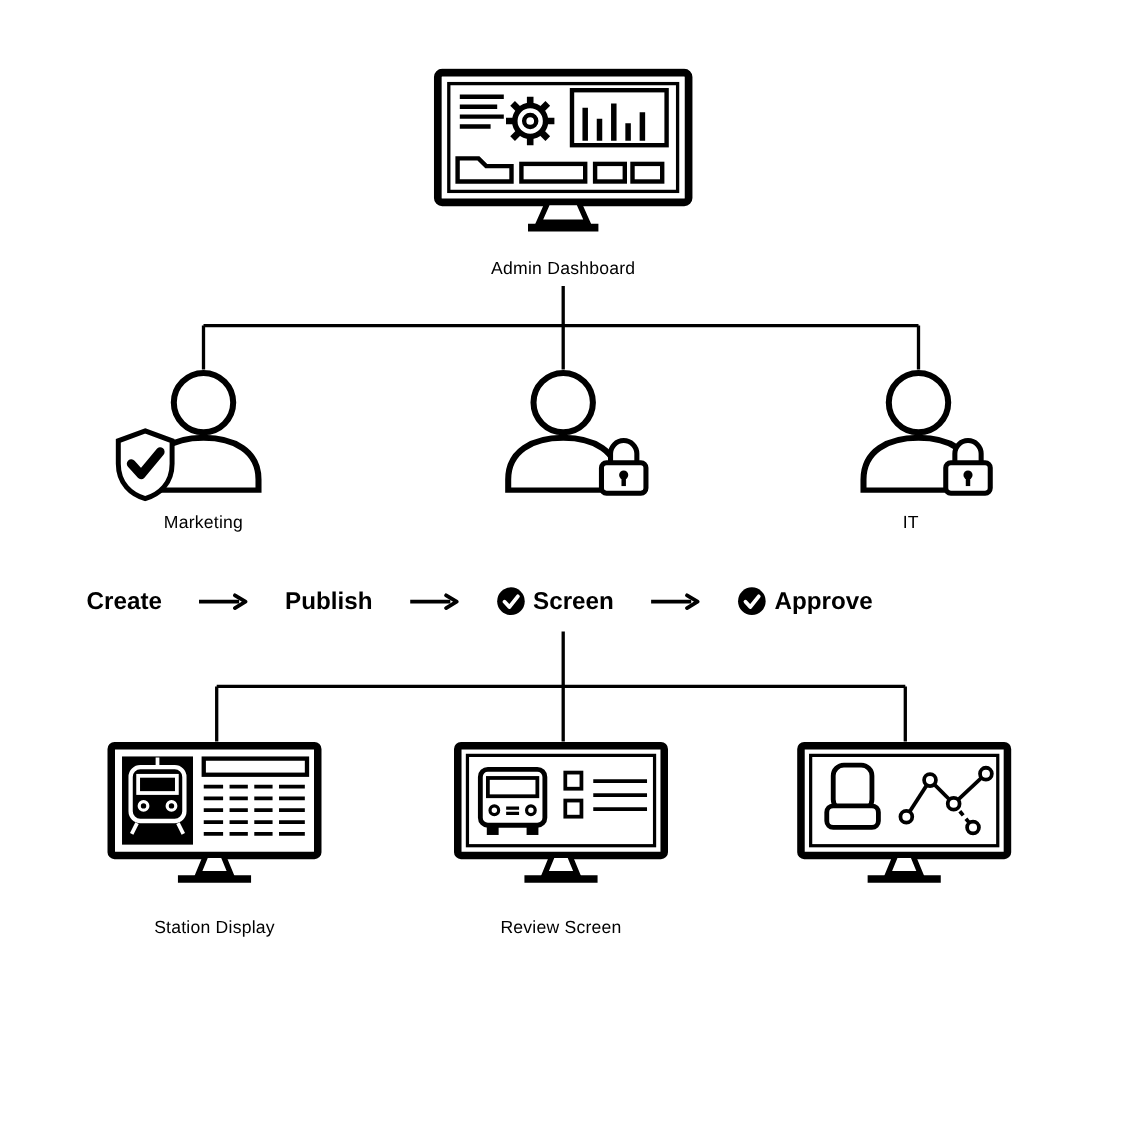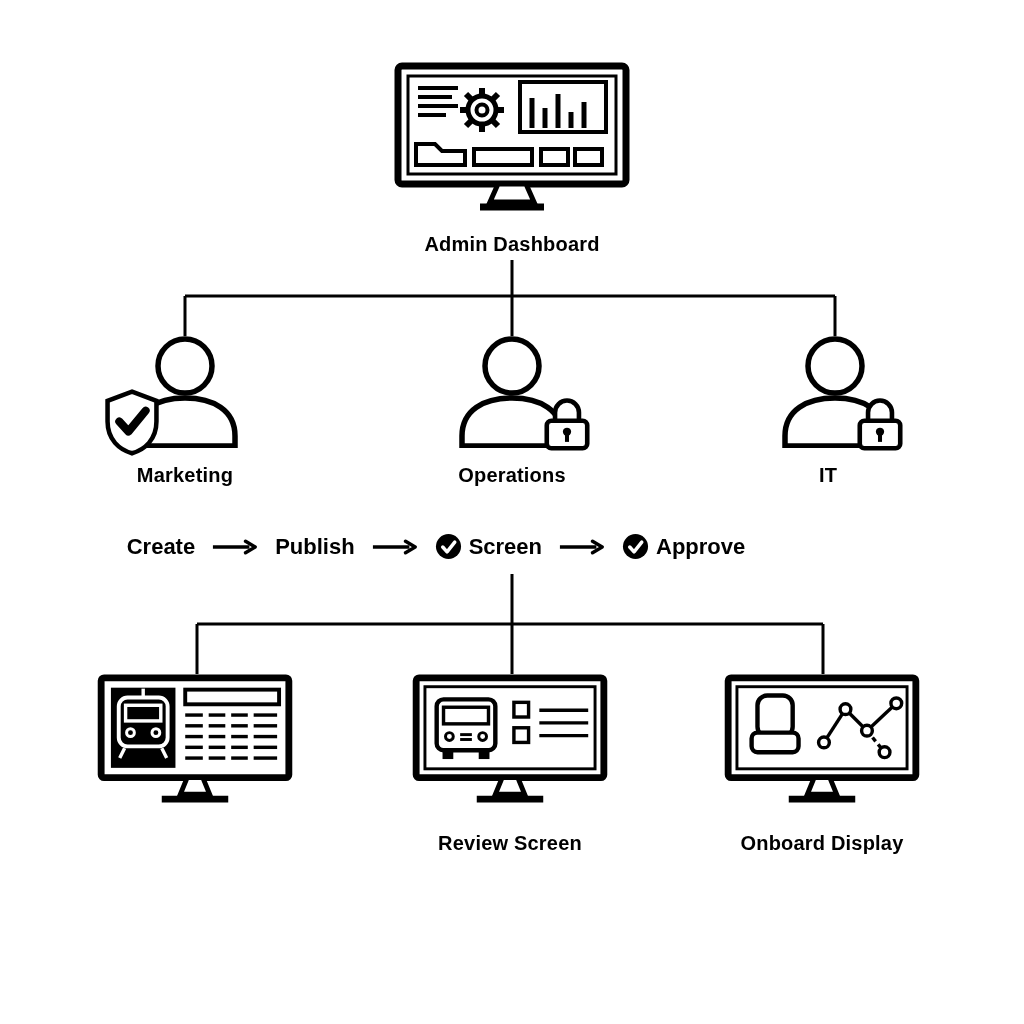--- a/index.html
+++ b/index.html
@@ -1,29 +1,29 @@
 <!DOCTYPE html>
 <html><head>
 <meta charset="utf-8">
 <style>
   html,body{margin:0;padding:0;background:#ffffff;}
   .canvas{
     position:relative;width:1024px;height:1024px;background:#ffffff;
     font-family:"Liberation Sans",sans-serif;color:#000;overflow:hidden;
   }
   .label{
-    position:absolute;font-weight:700;font-size:20px;line-height:27px;
+    position:absolute;font-weight:400;font-size:16px;line-height:27px;
     text-align:center;color:#000;letter-spacing:.2px;
   }
   .connectors{position:absolute;left:0;top:0;z-index:0;}
   .icon-wrap{position:absolute;z-index:2;}
   .badge{position:absolute;z-index:3;}
   .workflow{
     position:absolute;top:533px;left:0;width:872px;z-index:2;
-    display:flex;justify-content:center;align-items:center;gap:16px;
+    display:flex;justify-content:center;align-items:center;gap:32px;
   }
   .step{display:flex;align-items:center;gap:7px;font-weight:700;font-size:22px;}
   svg{display:block;}
 </style>
 </head>
 <body>
 
 <div class="canvas">
 
   <svg class="connectors" width="1024" height="1024" viewBox="0 0 1024 1024">
@@ -94,21 +94,20 @@
     </svg>
   </div>
   <div class="badge" style="left:543px;top:395px;">
     <svg width="48" height="57" viewBox="0 0 52 62">
       <path d="M13 28 V19 a13 13 0 0 1 26 0 V28" fill="#fff" stroke="#000" stroke-width="5"></path>
       <rect x="4" y="28" width="44" height="30" rx="5" fill="#fff" stroke="#000" stroke-width="5"></rect>
       <circle cx="26" cy="40" r="4.5" fill="#000"></circle>
       <rect x="23.8" y="42" width="4.4" height="9" fill="#000"></rect>
     </svg>
   </div>
-  <div class="label" style="left:412px;top:462px;width:200px;">Operations</div>
 
   <div class="icon-wrap" style="left:775px;top:336px;">
     <svg width="120" height="112" viewBox="0 0 120 112">
       <circle cx="60" cy="30" r="27" fill="#fff" stroke="#000" stroke-width="5.5"></circle>
       <path d="M10 110 V100 C10 74 32 62 60 62 C88 62 110 74 110 100 V110 Z" fill="#fff" stroke="#000" stroke-width="5.5"></path>
     </svg>
   </div>
   <div class="badge" style="left:856px;top:395px;">
     <svg width="48" height="57" viewBox="0 0 52 62">
       <path d="M13 28 V19 a13 13 0 0 1 26 0 V28" fill="#fff" stroke="#000" stroke-width="5"></path>
@@ -189,20 +188,21 @@
           <line x1="90" y1="86" x2="108" y2="86"></line>
             <line x1="114" y1="86" x2="131" y2="86"></line>
             <line x1="137" y1="86" x2="154" y2="86"></line>
             <line x1="160" y1="86" x2="184" y2="86"></line>
         </g>
       </g>
       <path d="M92 106 L85 123 L115 123 L108 106 Z" fill="#fff" stroke="#000" stroke-width="5"></path>
       <line x1="66" y1="128" x2="134" y2="128" stroke="#000" stroke-width="7"></line>
     </svg>
   </div>
+  <div class="label" style="left:45px;top:830px;width:300px;">Station Display</div>
 
   <div class="icon-wrap" style="left:412px;top:674px;">
     <svg width="196" height="131" viewBox="0 0 200 134">
       <rect x="4" y="4" width="192" height="102" rx="3" fill="#fff" stroke="#000" stroke-width="7"></rect>
       <rect x="13" y="13" width="174" height="84" fill="none" stroke="#000" stroke-width="3"></rect>
       <g>
         <rect x="25" y="26" width="60" height="52" rx="7" fill="none" stroke="#000" stroke-width="4.5"></rect>
         <rect x="32" y="34" width="46" height="17" fill="none" stroke="#000" stroke-width="3.5"></rect>
         <circle cx="38" cy="64" r="4" fill="none" stroke="#000" stroke-width="3"></circle>
         <circle cx="72" cy="64" r="4" fill="none" stroke="#000" stroke-width="3"></circle>
@@ -240,15 +240,14 @@
         <circle cx="102" cy="70" r="5.5" fill="#fff" stroke="#000" stroke-width="3.5"></circle>
         <circle cx="124" cy="36" r="5.5" fill="#fff" stroke="#000" stroke-width="3.5"></circle>
         <circle cx="146" cy="58" r="5.5" fill="#fff" stroke="#000" stroke-width="3.5"></circle>
         <circle cx="176" cy="30" r="5.5" fill="#fff" stroke="#000" stroke-width="3.5"></circle>
         <circle cx="164" cy="80" r="5.5" fill="#fff" stroke="#000" stroke-width="3.5"></circle>
       </g>
       <path d="M92 106 L85 123 L115 123 L108 106 Z" fill="#fff" stroke="#000" stroke-width="5"></path>
       <line x1="66" y1="128" x2="134" y2="128" stroke="#000" stroke-width="7"></line>
     </svg>
   </div>
-  <div class="label" style="left:672px;top:830px;width:300px;">Onboard Display</div>
 
 </div>
 
 </body></html>

